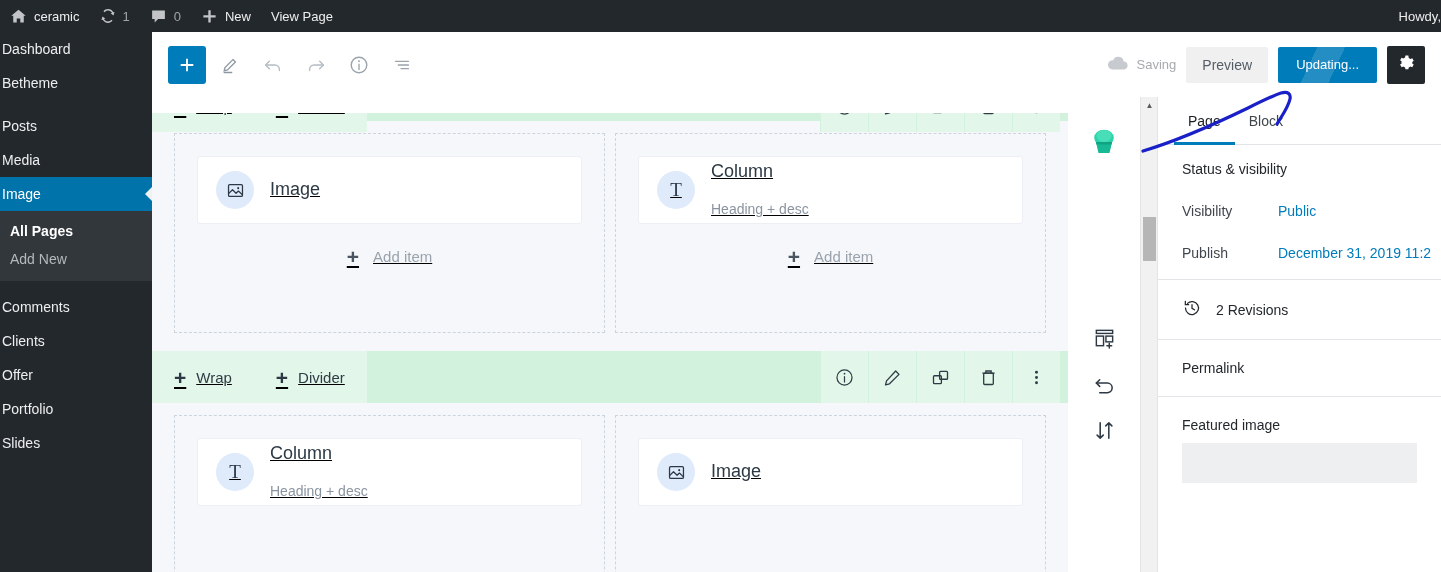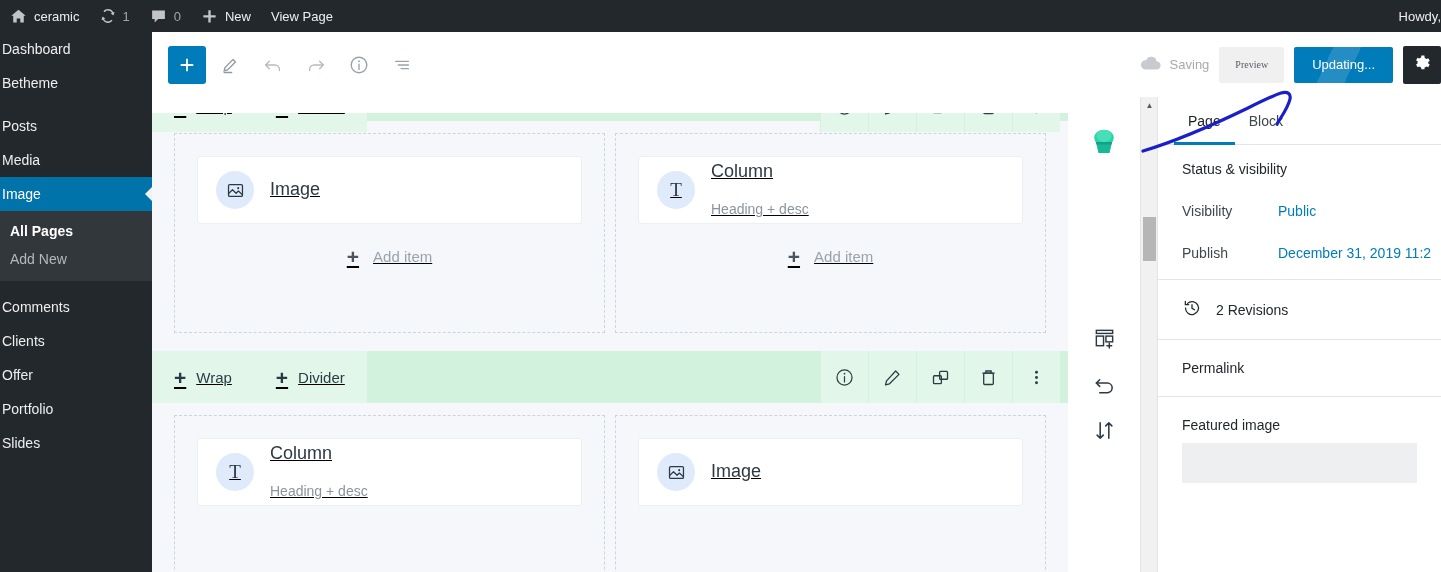--- a/index.html
+++ b/index.html
@@ -94,34 +94,34 @@
     border-radius: 2px;
     color: #8f98a1;
   }
   .tool-btn.primary {
     background: #007cba; color: #ffffff;
     border-radius: 3px;
   }
   .hdr-right {
     margin-left: auto;
     display: flex; align-items: center; gap: 10px;
-    padding-right: 0;
+    padding-right: 16px;
   }
   .saving-ind {
     display: flex; align-items: center; gap: 8px;
     color: #a7aaad; font-size: 13px;
   }
   .btn-preview {
     background: #f0f0f0;
     color: #555d66;
     border: none;
-    font-size: 10px;
+    font-size: 14px;
     padding: 0 16px; height: 36px;
     border-radius: 2px;
-    font-family: Liberation Serif, serif;
+    font-family: Liberation Sans, sans-serif;
   }
   .btn-update {
     position: relative;
     overflow: hidden;
     background: #007cba;
     color: #ffffff;
     border: none;
     font-size: 13px;
     padding: 0 18px; height: 36px;
     border-radius: 2px;

